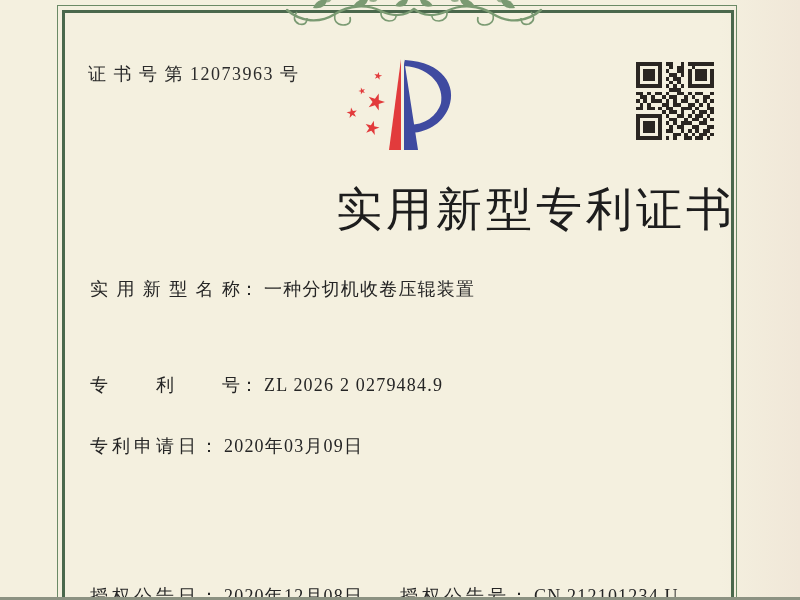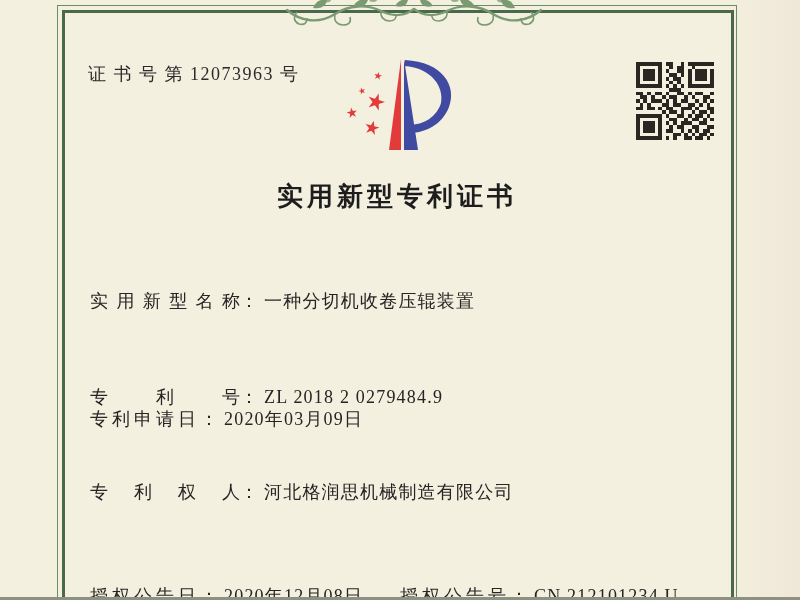--- a/index.html
+++ b/index.html
@@ -18,29 +18,29 @@
   
   .ornament{position:absolute;left:283px;top:-2px;width:262px;height:30px;}
   
   .cert-no{position:absolute;left:88px;top:62px;font-size:18px;
         letter-spacing:1.5px;color:#2b2b2b;}
   
   .logo{position:absolute;left:344px;top:54px;width:114px;height:104px;}
   
   .qr{position:absolute;left:636px;top:62px;width:78px;height:78px;}
   
-  .title{position:absolute;left:58px;top:179px;width:678px;text-align:center;
-        font-size:26px;font-weight:bold;letter-spacing:4px;color:#1d1d1d;}
+  .title{position:absolute;left:58px;top:179px;width:678px;text-align:right;
+        font-size:46px;font-weight:normal;letter-spacing:4px;color:#1d1d1d;}
   
   .row{position:absolute;left:90px;font-size:18px;white-space:nowrap;color:#252525;}
   .row .lbl{display:inline-block;width:150px;text-align:justify;
-        text-align-last:justify;vertical-align:bottom;margin-top:12px;}
+        text-align-last:justify;vertical-align:bottom;}
   .row .lbl5{display:inline-block;letter-spacing:4px;vertical-align:bottom;}
   .row .val{letter-spacing:1.2px;margin-left:6px;font-family:Liberation Serif, serif;}
-  .r1{top:277px}.r2{top:325px}.r3{top:373px}.r4{top:407px}
+  .r1{top:277px}.r2{top:325px}.r3{top:373px}.r4{top:434px}
   .r5{top:468px}.r6{top:515px}.r7{top:584px}
   .second-field{position:absolute;left:310px;top:0;}
 </style>
 </head>
 <body>
 
 <div class="page">
 
   <div class="frame-outer"></div>
   <div class="frame-inner"></div>
@@ -327,30 +327,27 @@
   </svg>
 
   <div class="title">实用新型专利证书</div>
 
   <div class="row r1">
     <span class="lbl">实用新型名称</span><span>：</span><span class="val">一种分切机收卷压辊装置</span>
   </div>
 
 
   <div class="row r3">
-    <span class="lbl">专利号</span><span>：</span><span class="val">ZL 2018 2 0279484.9</span>
+    <span class="lbl">专利号</span><span>：</span><span class="val">ZL 2026 2 0279484.9</span>
   </div>
 
   <div class="row r4">
     <span class="lbl5">专利申请日</span><span>：</span><span class="val">2020年03月09日</span>
   </div>
 
-  <div class="row r5">
-    <span class="lbl">专利权人</span><span>：</span><span class="val">河北格润思机械制造有限公司</span>
-  </div>
 
 
   <div class="row r7">
     <span class="lbl5">授权公告日</span><span>：</span><span class="val">2020年12月08日</span>
     <span class="second-field">
       <span class="lbl5">授权公告号</span><span>：</span><span class="val">CN 212101234 U</span>
     </span>
   </div>
 
   <div class="page-bottom-edge"></div>

